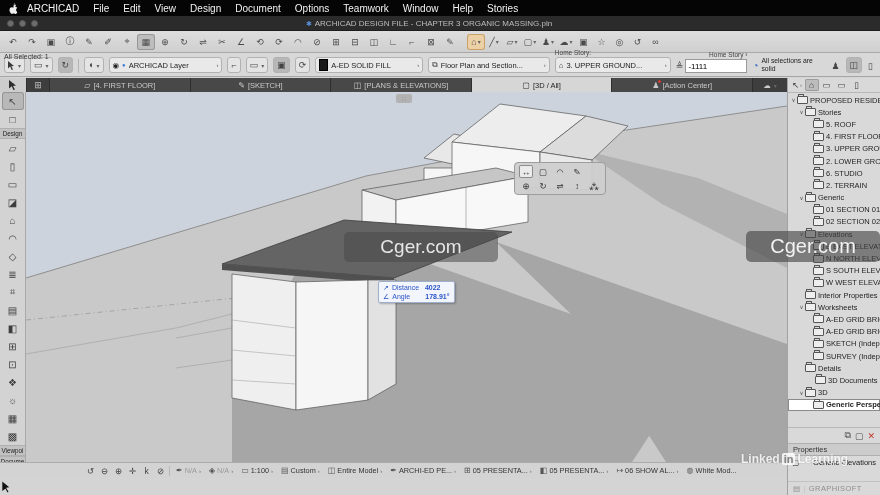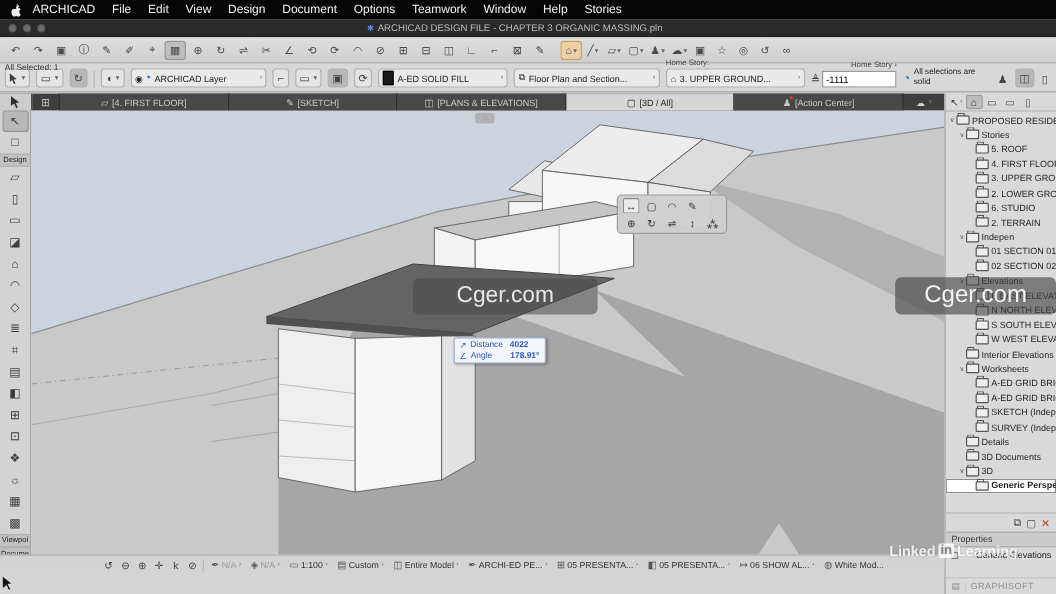--- a/index.html
+++ b/index.html
@@ -707,21 +707,21 @@
 
         <div class="trow" style="padding-left: 18px;">
           <span class="texp"></span>
           <span class="fold"></span>
           <span class="tlab">2. TERRAIN</span>
         </div>
 
         <div class="trow" style="padding-left: 10px;">
           <span class="texp">∨</span>
           <span class="fold"></span>
-          <span class="tlab">Indepen</span>
+          <span class="tlab">Generic</span>
         </div>
 
         <div class="trow" style="padding-left: 18px;">
           <span class="texp"></span>
           <span class="fold"></span>
           <span class="tlab">01 SECTION 01 (A</span>
         </div>
 
         <div class="trow" style="padding-left: 18px;">
           <span class="texp"></span>
@@ -755,21 +755,21 @@
 
         <div class="trow" style="padding-left: 18px;">
           <span class="texp"></span>
           <span class="fold"></span>
           <span class="tlab">W WEST ELEVATI</span>
         </div>
 
         <div class="trow" style="padding-left: 10px;">
           <span class="texp"></span>
           <span class="fold"></span>
-          <span class="tlab">Interior Elevations</span>
+          <span class="tlab">Interior Properties</span>
         </div>
 
         <div class="trow" style="padding-left: 10px;">
           <span class="texp">∨</span>
           <span class="fold"></span>
           <span class="tlab">Worksheets</span>
         </div>
 
         <div class="trow" style="padding-left: 18px;">
           <span class="texp"></span>
@@ -794,21 +794,21 @@
           <span class="fold"></span>
           <span class="tlab">SURVEY (Indepen</span>
         </div>
 
         <div class="trow" style="padding-left: 10px;">
           <span class="texp"></span>
           <span class="fold"></span>
           <span class="tlab">Details</span>
         </div>
 
-        <div class="trow" style="padding-left: 10px;">
+        <div class="trow" style="padding-left: 20px;">
           <span class="texp"></span>
           <span class="fold"></span>
           <span class="tlab">3D Documents</span>
         </div>
 
         <div class="trow" style="padding-left: 10px;">
           <span class="texp">∨</span>
           <span class="fold"></span>
           <span class="tlab">3D</span>
         </div>

